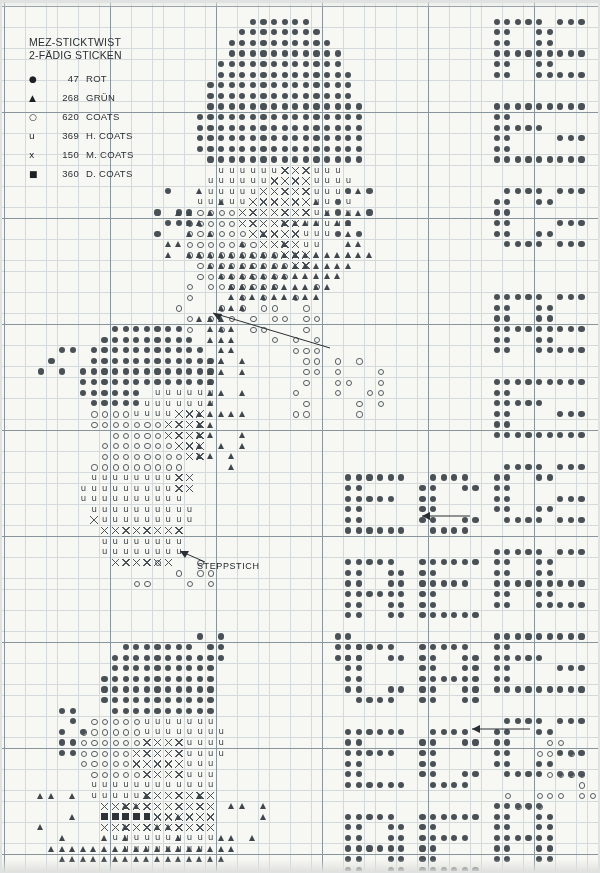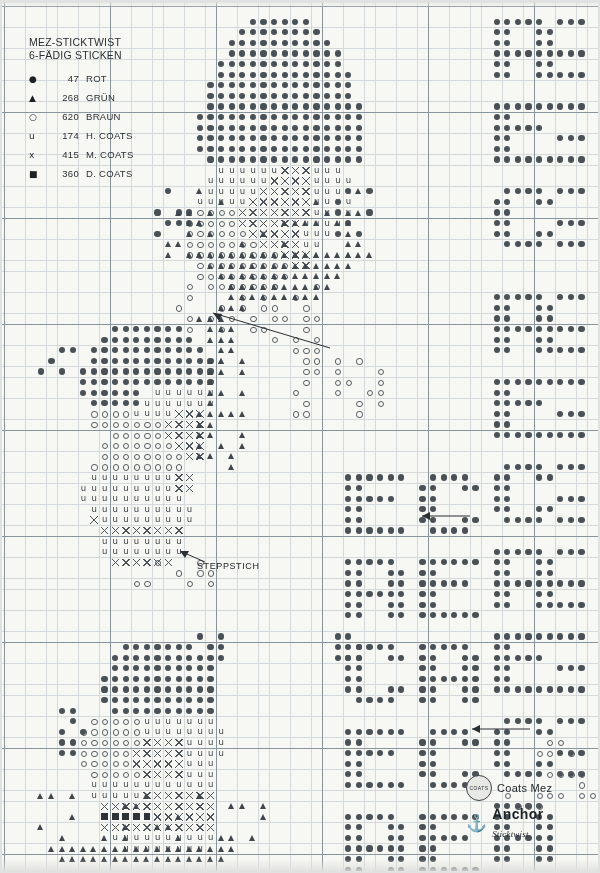--- a/index.html
+++ b/index.html
@@ -240,45 +240,45 @@
 </head>
 <body>
 
 <div id="page">
 
   <div class="grid-fine"></div>
   <div class="grid-coarse"></div>
 
   <div class="legend">
     <div class="legend-title">MEZ-STICKTWIST</div>
-    <div class="legend-title">6-FÄDIG STICKEN</div>
+    <div class="legend-title">2-FÄDIG STICKEN</div>
     <div class="legend-list">
       <div class="legend-row">
         <span class="legend-sym">●</span>
         <span class="legend-code">47</span>
         <span class="legend-name">ROT</span>
       </div>
       <div class="legend-row">
         <span class="legend-sym">▲</span>
         <span class="legend-code">268</span>
         <span class="legend-name">GRÜN</span>
       </div>
       <div class="legend-row">
         <span class="legend-sym">○</span>
         <span class="legend-code">620</span>
-        <span class="legend-name">BRAUN</span>
+        <span class="legend-name">COATS</span>
       </div>
       <div class="legend-row">
         <span class="legend-sym">u</span>
-        <span class="legend-code">174</span>
+        <span class="legend-code">369</span>
         <span class="legend-name">H. COATS</span>
       </div>
       <div class="legend-row">
         <span class="legend-sym">x</span>
-        <span class="legend-code">415</span>
+        <span class="legend-code">150</span>
         <span class="legend-name">M. COATS</span>
       </div>
       <div class="legend-row">
         <span class="legend-sym">■</span>
         <span class="legend-code">360</span>
         <span class="legend-name">D. COATS</span>
       </div>
     </div>
   </div>
 
@@ -1960,30 +1960,17 @@
     <g fill="#2a2f33">
       <polygon points="213,313 222,314 219,321"></polygon>
       <polygon points="422,516 430,512 430,520"></polygon>
       <polygon points="472,729 480,725 480,733"></polygon>
       <polygon points="180,551 189,551 185,558"></polygon>
     </g>
   </svg>
 
   <div class="anno-label" style="left:197px; top:561px;">STEPPSTICH</div>
 
-  <div class="brand">
-    <div class="brand-top">
-      <div class="brand-seal">COATS</div>
-      <div class="brand-coats">Coats Mez</div>
-    </div>
-    <div class="brand-bottom">
-      <span class="anchor-glyph">⚓</span>
-      <span>
-        <span class="brand-anchor">Anchor</span><br>
-        <span class="brand-sub">Sticktwist</span>
-      </span>
-    </div>
-  </div>
 
   <div class="page-shade-top"></div>
   <div class="page-shade-bottom"></div>
   <div class="paper-edge"></div>
 </div>
 
 </body></html>

